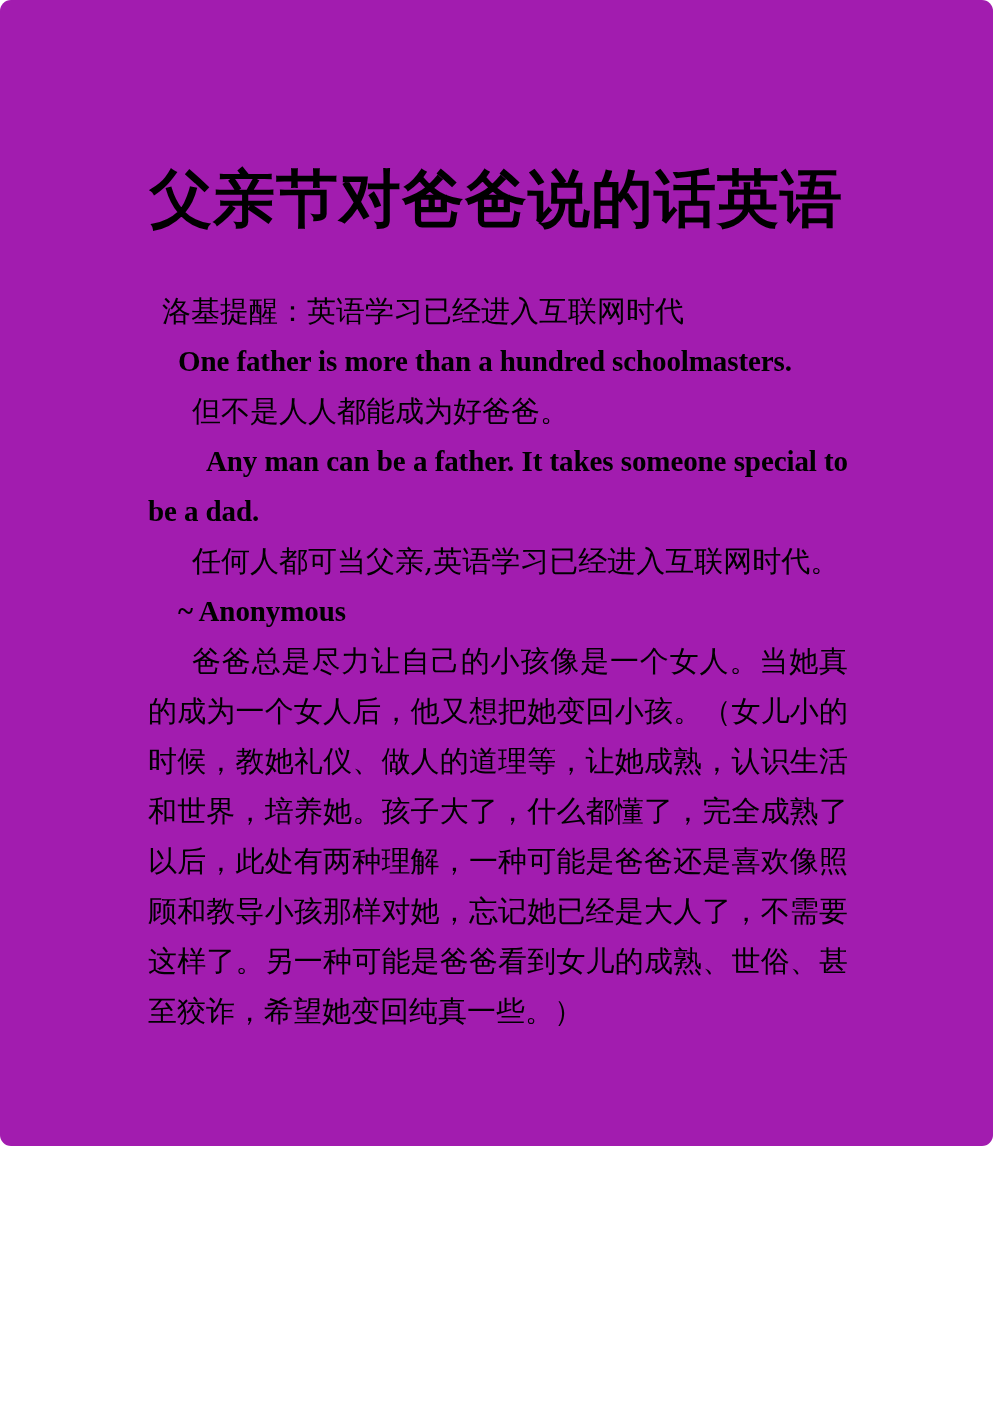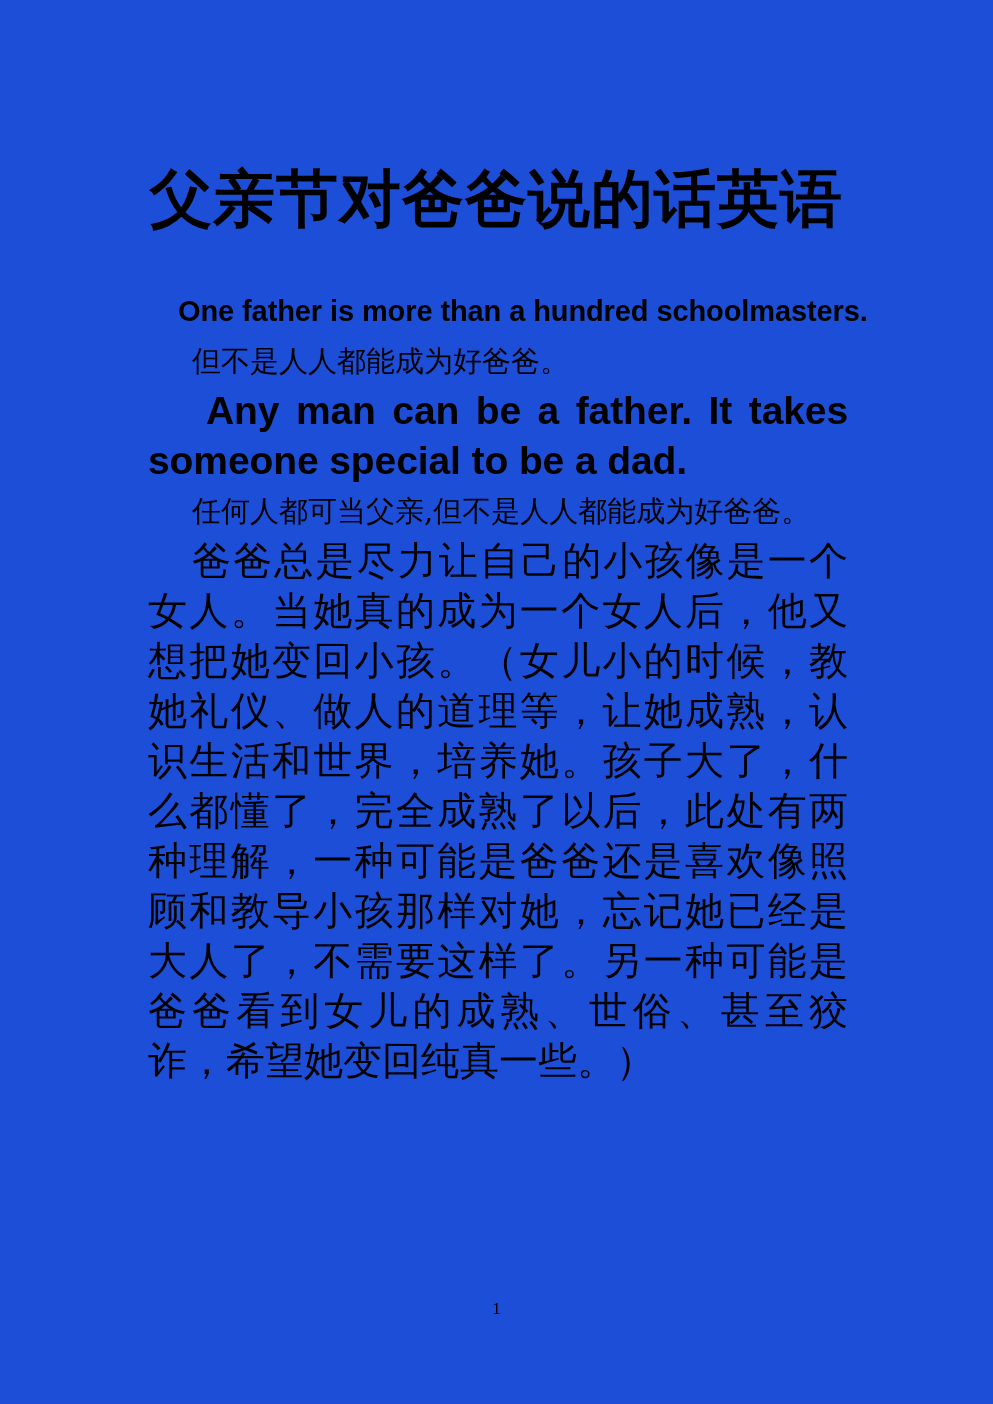--- a/index.html
+++ b/index.html
@@ -3,25 +3,26 @@
 <meta charset="utf-8">
 <style>
   html, body {
     margin: 0;
     padding: 0;
     background: #ffffff;
   }
   .page {
     position: relative;
     width: 993px;
-    height: 1404px;
-    background: #1d4ed8;
+    height: 1146px;
+    background: #a21caf;
     overflow: hidden;
     font-family: "Liberation Serif", "DejaVu Serif", serif;
     color: #000000;
+    border-radius: 11px;
   }
   .doc-title {
     position: absolute;
     left: 148px;
     top: 158px;
     width: 697px;
     text-align: center;
     font-family: "DejaVu Sans", "Liberation Sans", sans-serif;
     font-weight: bold;
     font-size: 62px;
@@ -36,32 +37,32 @@
     top: 286px;
     width: 700px;
   }
   .line {
     font-size: 29px;
     line-height: 50px;
     color: #000000;
     white-space: nowrap;
   }
   .para {
-    font-size: 39px;
+    font-size: 29px;
     line-height: 50px;
     color: #000000;
     text-align: justify;
     text-justify: inter-character;
   }
   .cjk {
     font-family: "DejaVu Serif", "Liberation Serif", serif;
     font-weight: normal;
   }
   .eng {
-    font-family: Liberation Sans, sans-serif;
+    font-family: Liberation Serif, serif;
     font-weight: bold;
     letter-spacing: -0.1px;
   }
   .sp-14 { padding-left: 14px; }
   .sp-30 { padding-left: 30px; }
   .sp-44 { padding-left: 44px; }
   .page-number {
     position: absolute;
     left: 0;
     top: 1298px;
@@ -75,30 +76,32 @@
 </style>
 </head>
 <body>
 
 <div class="page">
 
   <div class="doc-title">父亲节对爸爸说的话英语</div>
 
   <div class="body-block">
 
+    <div class="line cjk sp-14">洛基提醒：英语学习已经进入互联网时代</div>
 
     <div class="line eng sp-30">One father is more than a hundred schoolmasters.</div>
 
     <div class="line cjk sp-44">但不是人人都能成为好爸爸。</div>
 
 
     <div class="para eng" style="text-indent:58px;">Any man can be a father. It takes someone special to be a dad.</div>
 
-    <div class="line cjk sp-44">任何人都可当父亲,但不是人人都能成为好爸爸。</div>
+    <div class="line cjk sp-44">任何人都可当父亲,英语学习已经进入互联网时代。</div>
 
+    <div class="line eng sp-30">~ Anonymous</div>
 
 
     <div class="para cjk" style="text-indent:44px;">爸爸总是尽力让自己的小孩像是一个女人。当她真的成为一个女人后，他又想把她变回小孩。（女儿小的时候，教她礼仪、做人的道理等，让她成熟，认识生活和世界，培养她。孩子大了，什么都懂了，完全成熟了以后，此处有两种理解，一种可能是爸爸还是喜欢像照顾和教导小孩那样对她，忘记她已经是大人了，不需要这样了。另一种可能是爸爸看到女儿的成熟、世俗、甚至狡诈，希望她变回纯真一些。）</div>
 
 
   </div>
 
   <div class="page-number">1</div>
 
 </div>

